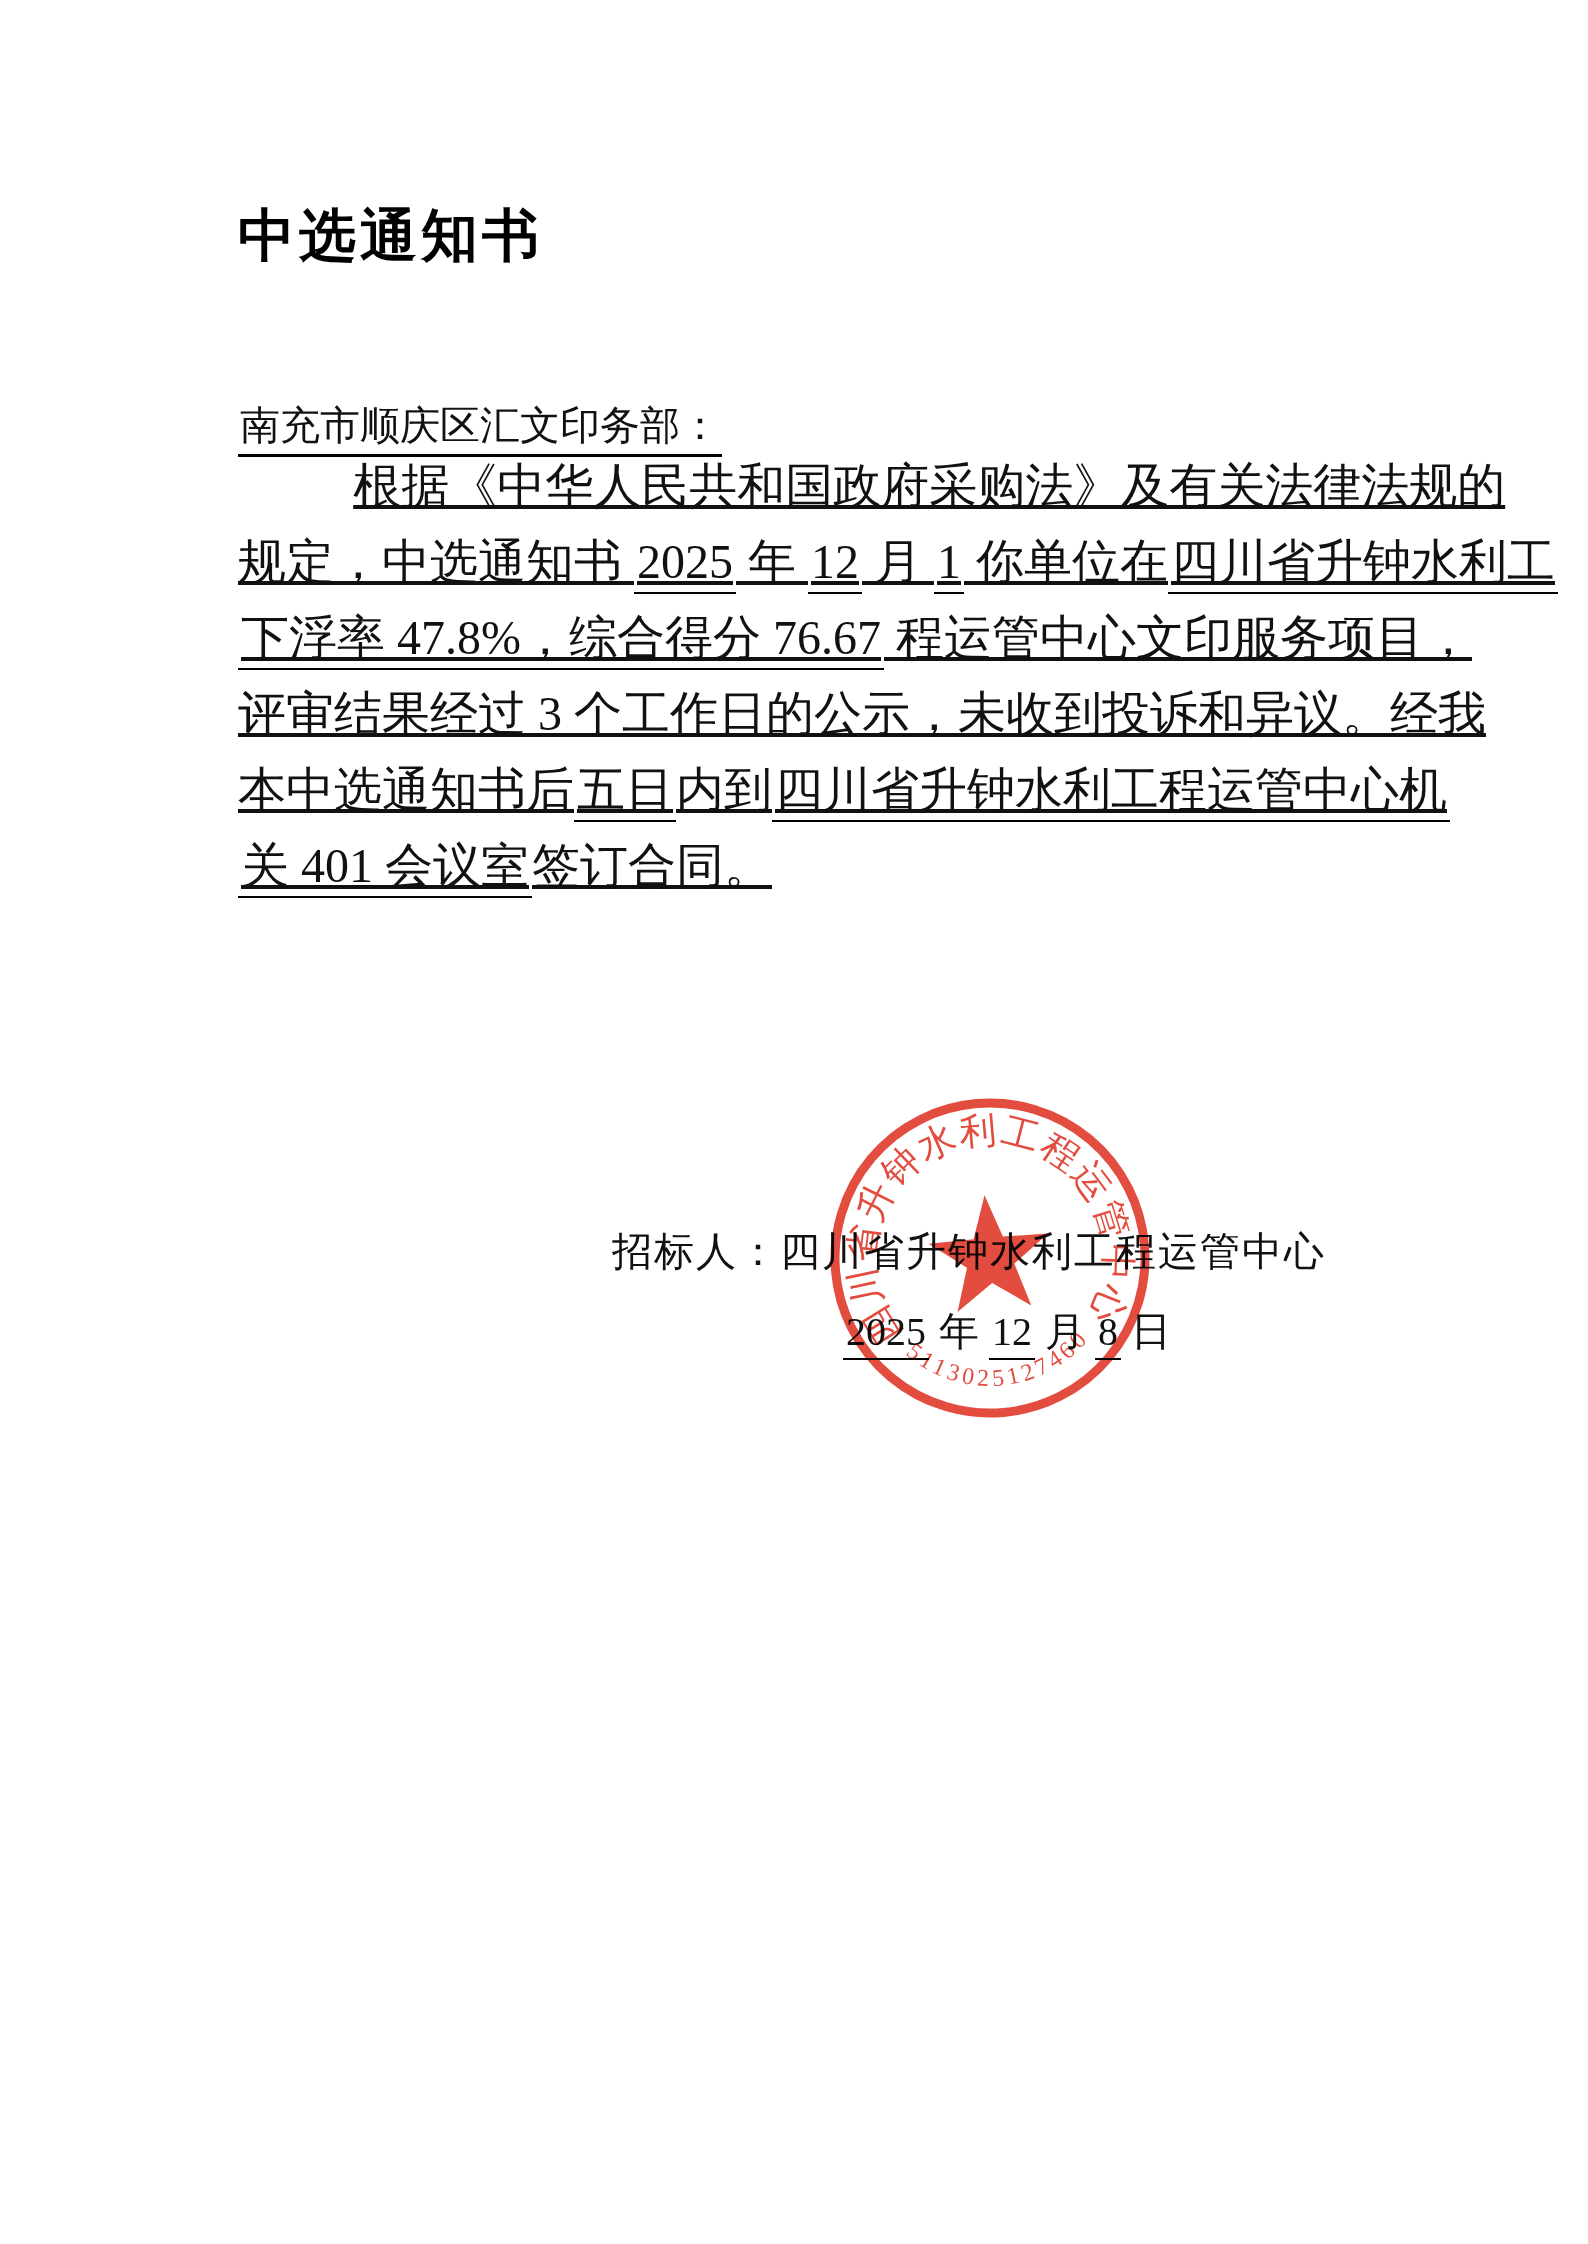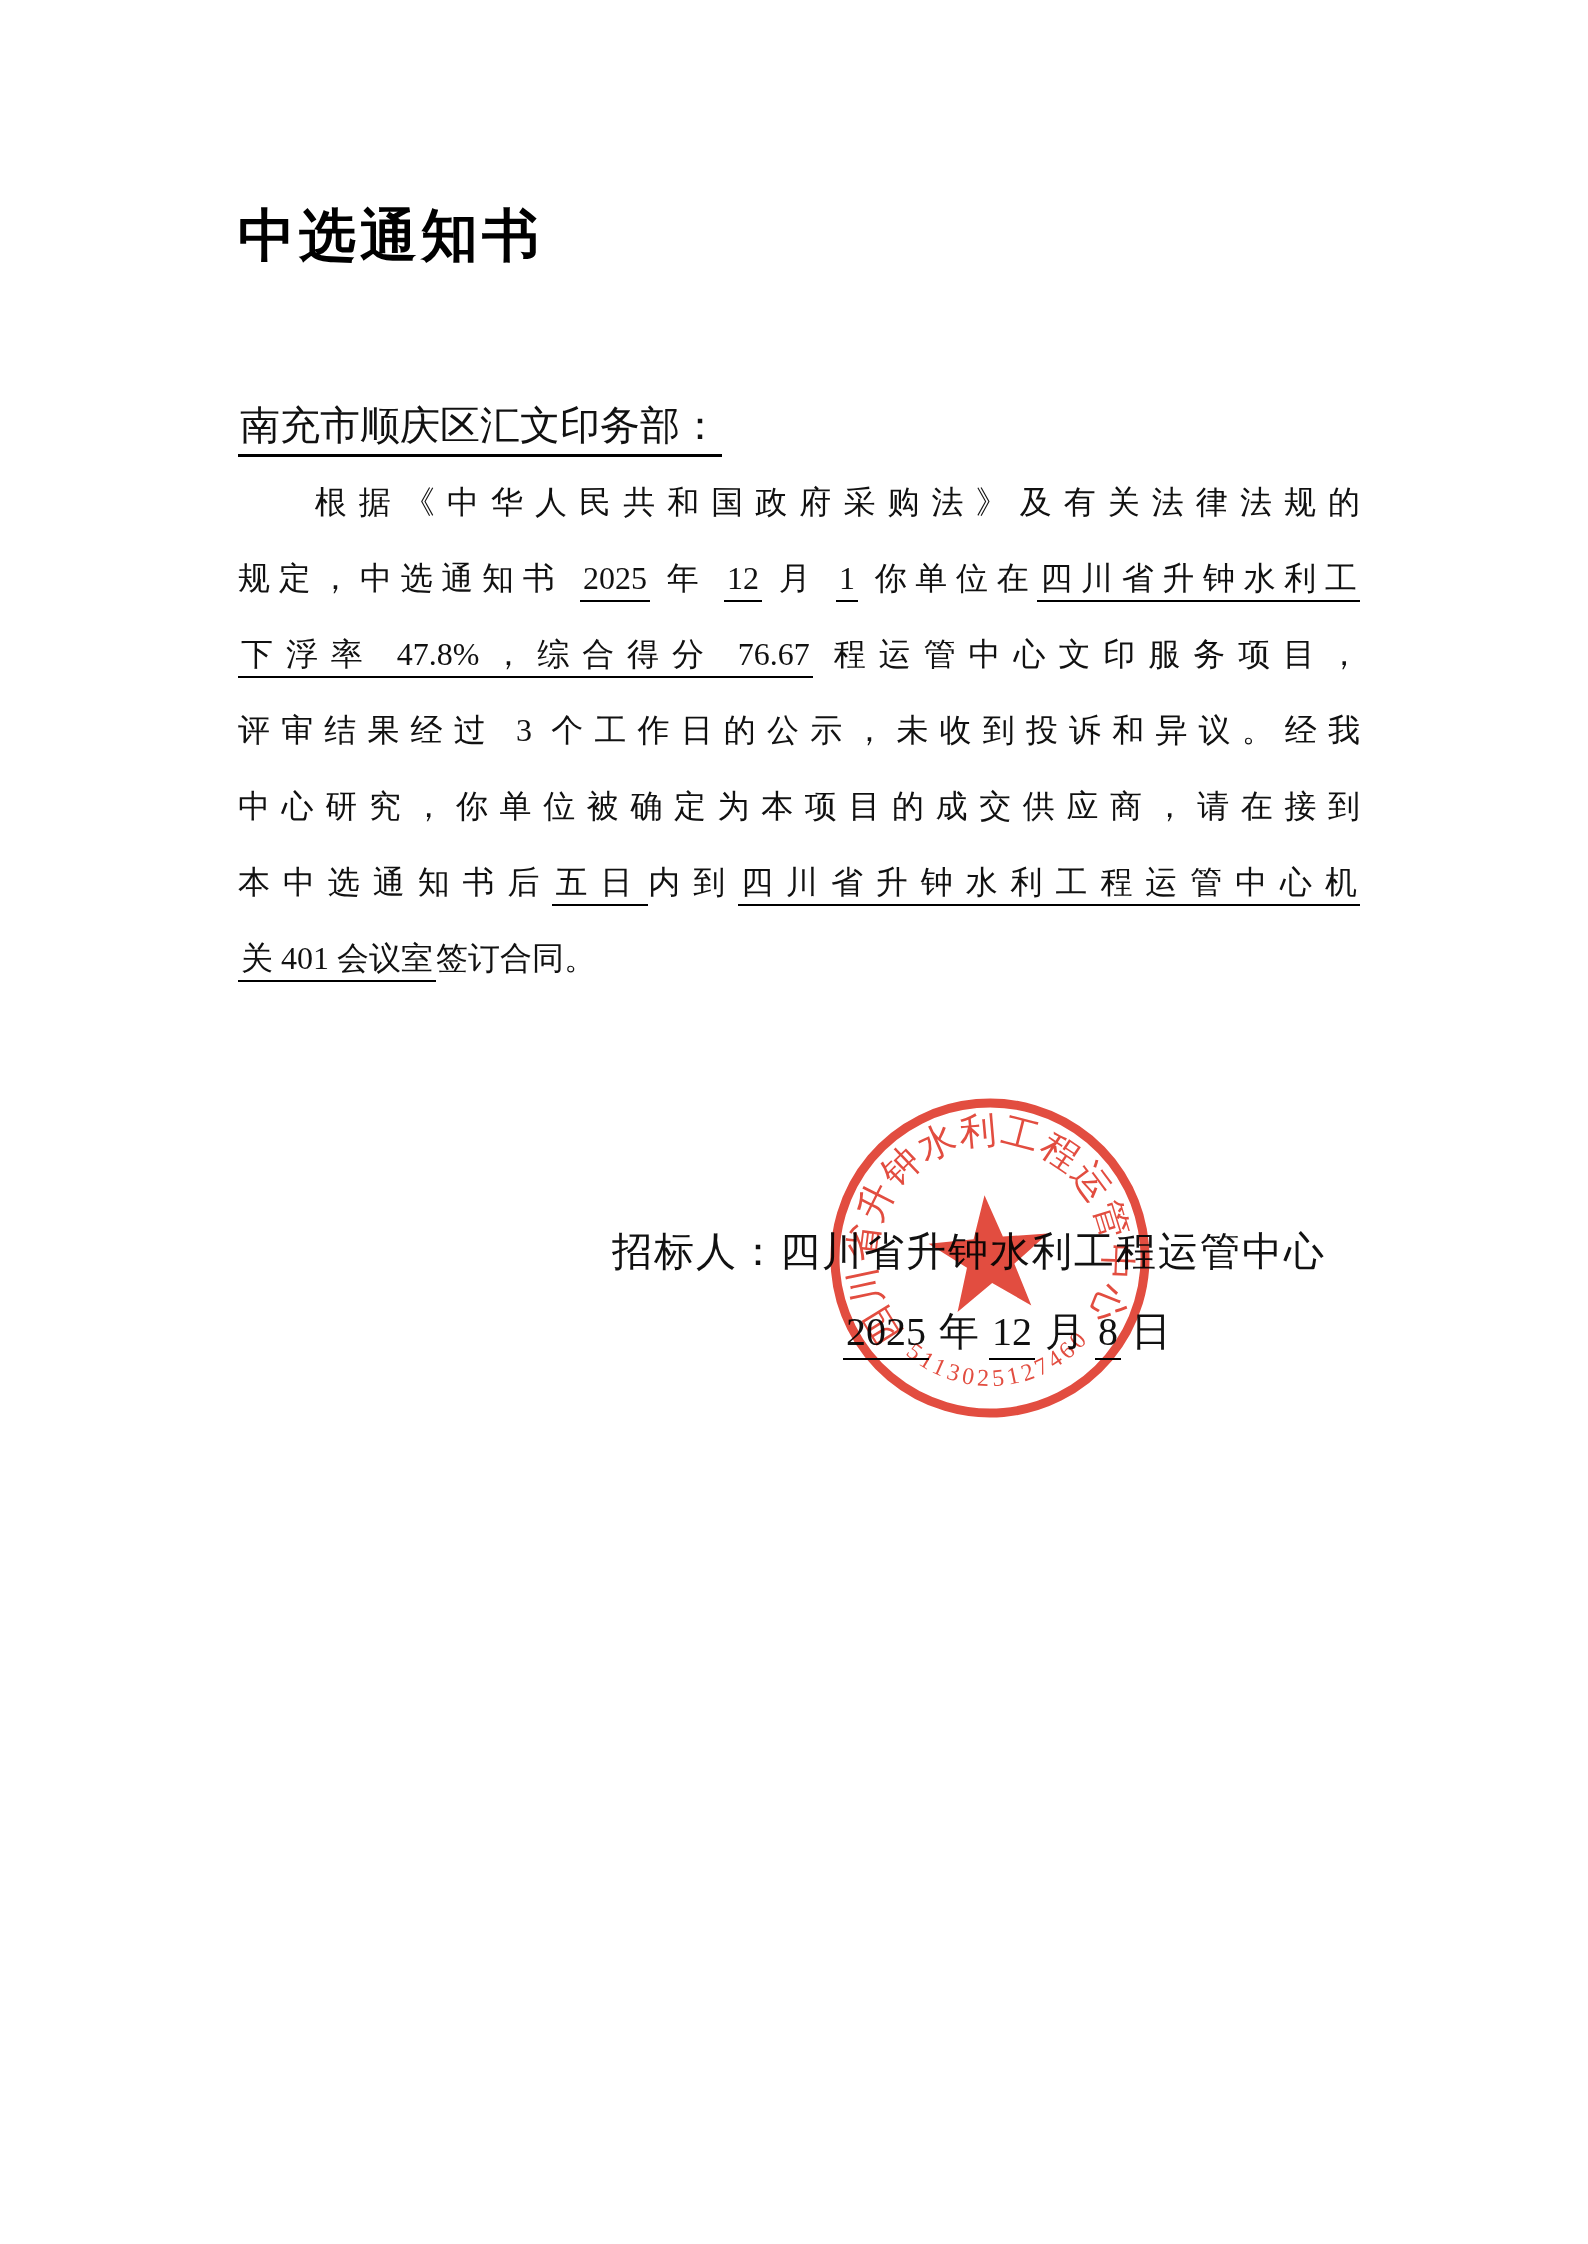--- a/index.html
+++ b/index.html
@@ -28,22 +28,23 @@
     font-size: 40px;
     line-height: 56px;
     margin-top: 26px;
   }
   .recipient-line .u-full {
     border-bottom: 3px solid #000;
     padding: 0 2px 6px 2px;
   }
   .body-block {
     position: absolute;
-    left: 238px; top: 464px; width: 1122px;
-    font-size: 32px;
+    left: 238px; top: 448px; width: 1122px;
+    font-size: 48px;
+    text-decoration: underline;
   }
   .body-line {
     line-height: 76px;
     height: 76px;
     text-align: justify;
     text-align-last: justify;
     white-space: nowrap;
   }
   .body-line.indent { text-indent: 2.4em; }
   .body-line.last { text-align-last: left; }
@@ -85,21 +86,20 @@
 
   <div class="recipient-line">
     <span class="u-full">南充市顺庆区汇文印务部：</span>
   </div>
 
   <div class="body-block">
       <div class="body-line indent"><span>根据《中华人民共和国政府采购法》及有关法律法规的</span></div>
       <div class="body-line"><span>规定，中选通知书 </span><span class="u">2025</span><span> 年 </span><span class="u">12</span><span> 月 </span><span class="u">1</span><span> 你单位在</span><span class="u">四川省升钟水利工</span></div>
       <div class="body-line"><span class="u">下浮率 47.8%，综合得分 76.67</span><span> 程运管中心文印服务项目，</span></div>
       <div class="body-line"><span>评审结果经过 3 个工作日的公示，未收到投诉和异议。经我</span></div>
-      <div class="body-line"><span>中心研究，你单位被确定为本项目的成交供应商，请在接到</span></div>
       <div class="body-line"><span>本中选通知书后</span><span class="u">五日</span><span>内到</span><span class="u">四川省升钟水利工程运管中心机</span></div>
       <div class="body-line last"><span class="u">关 401 会议室</span><span>签订合同。</span></div>
     </div>
 
   <div class="signature-line">
     <span>招标人：四川省升钟水利工程运管中心</span>
   </div>
 
   <div class="date-line"><span class="u">2025</span><span> 年 </span><span class="u">12</span><span> 月 </span><span class="u">8</span><span> 日</span></div>
 

